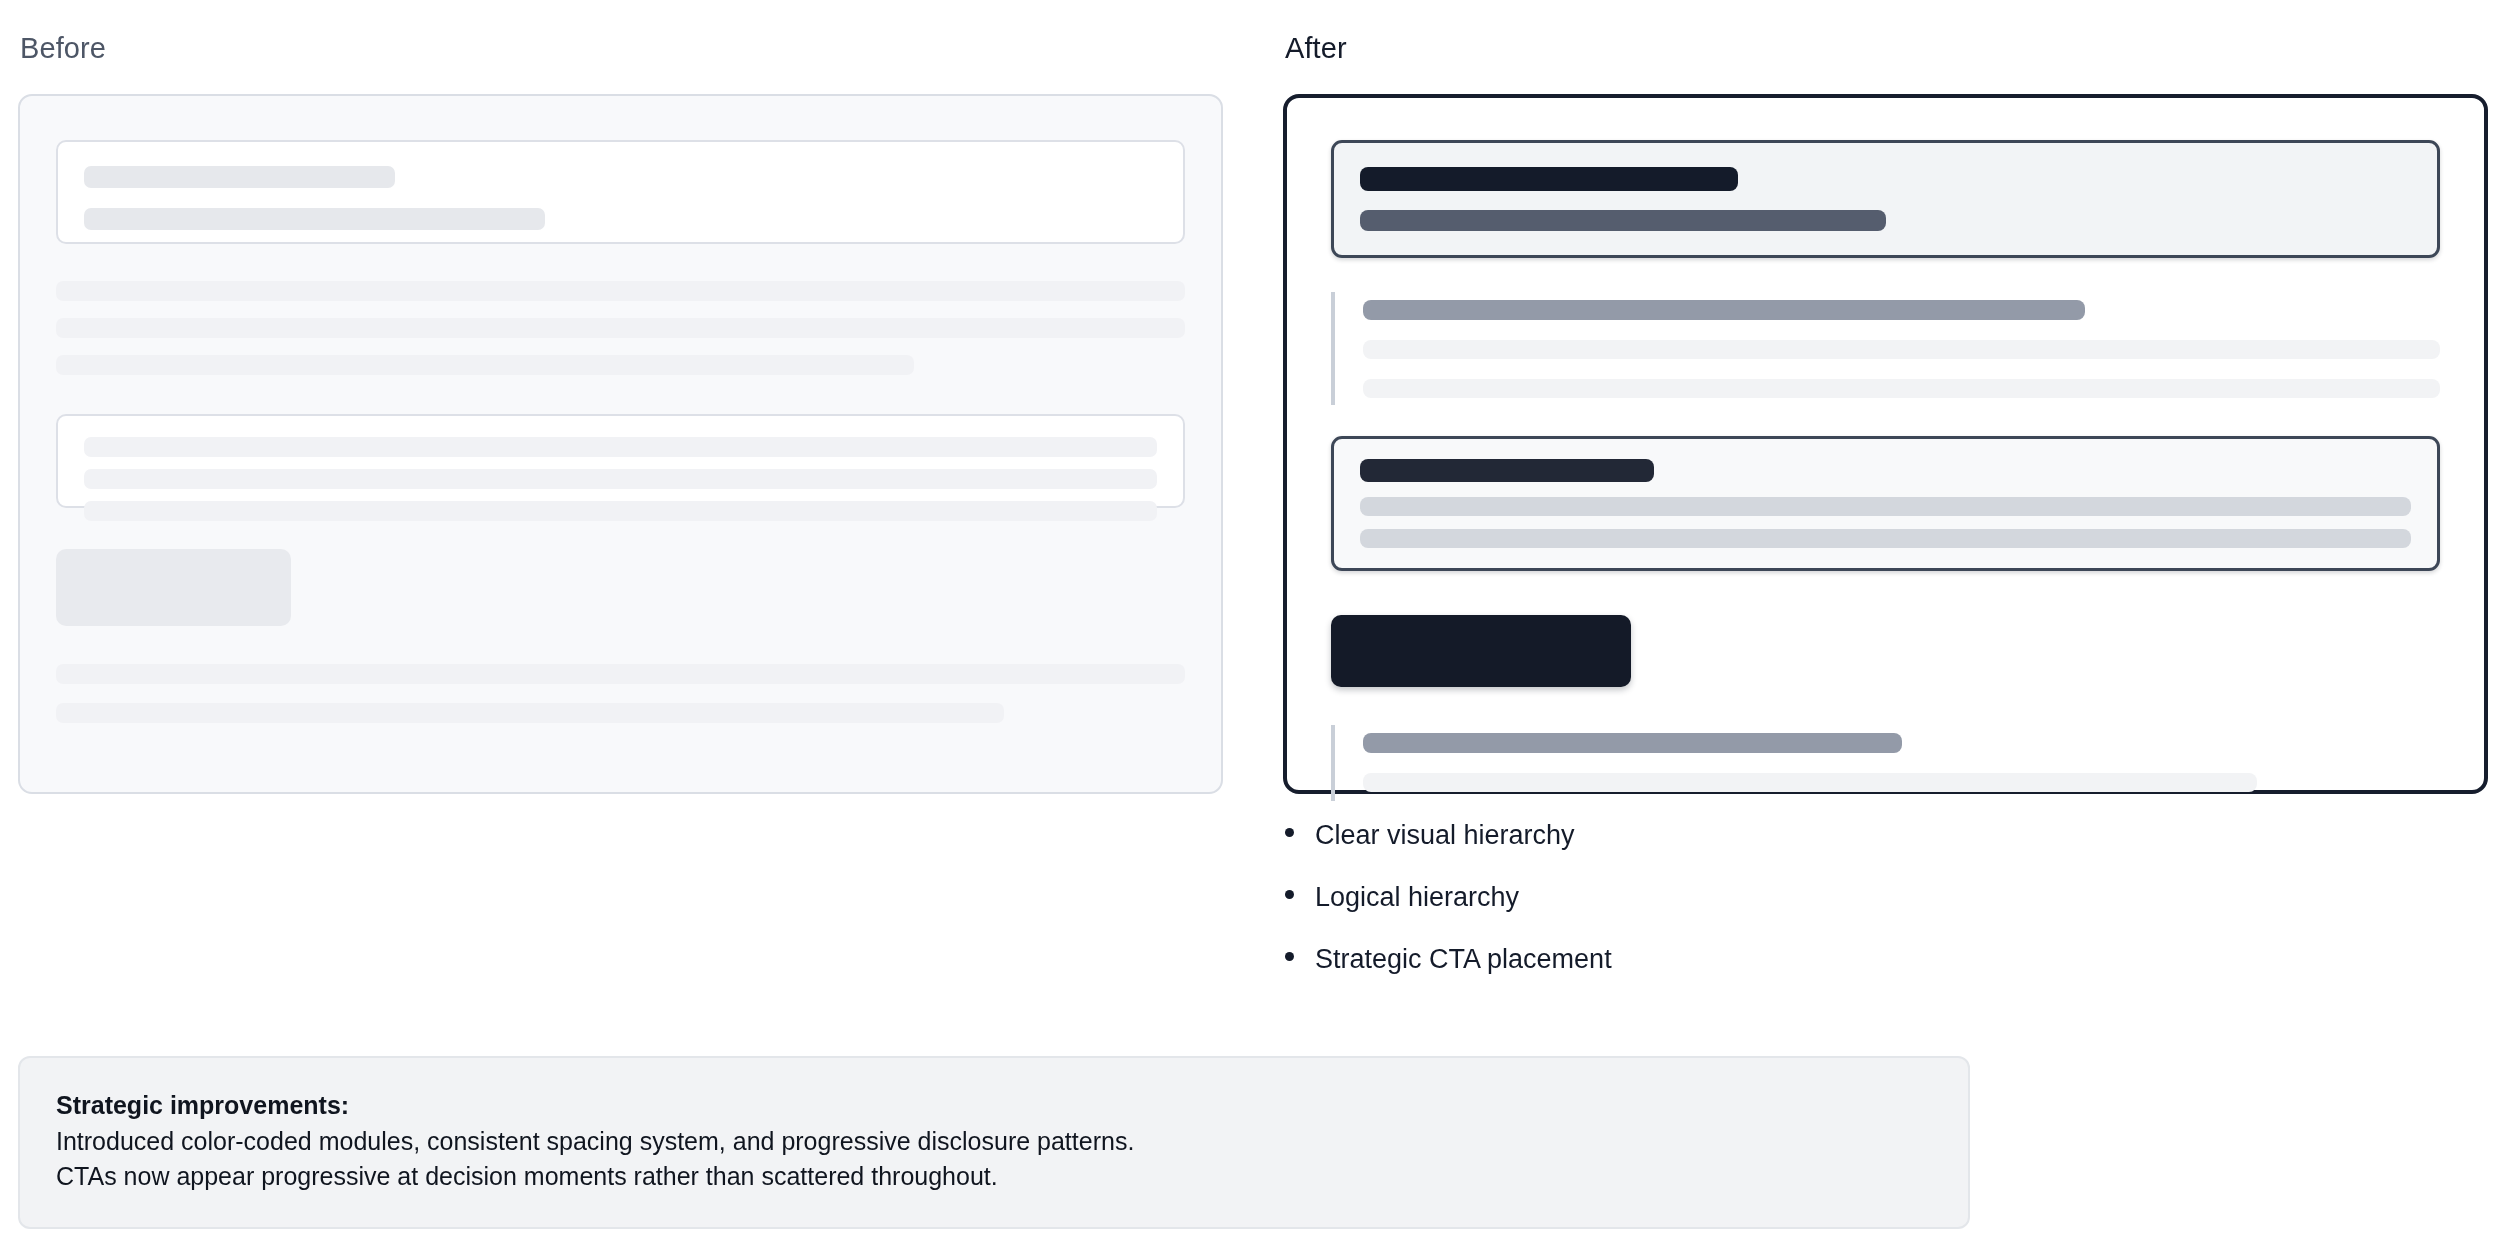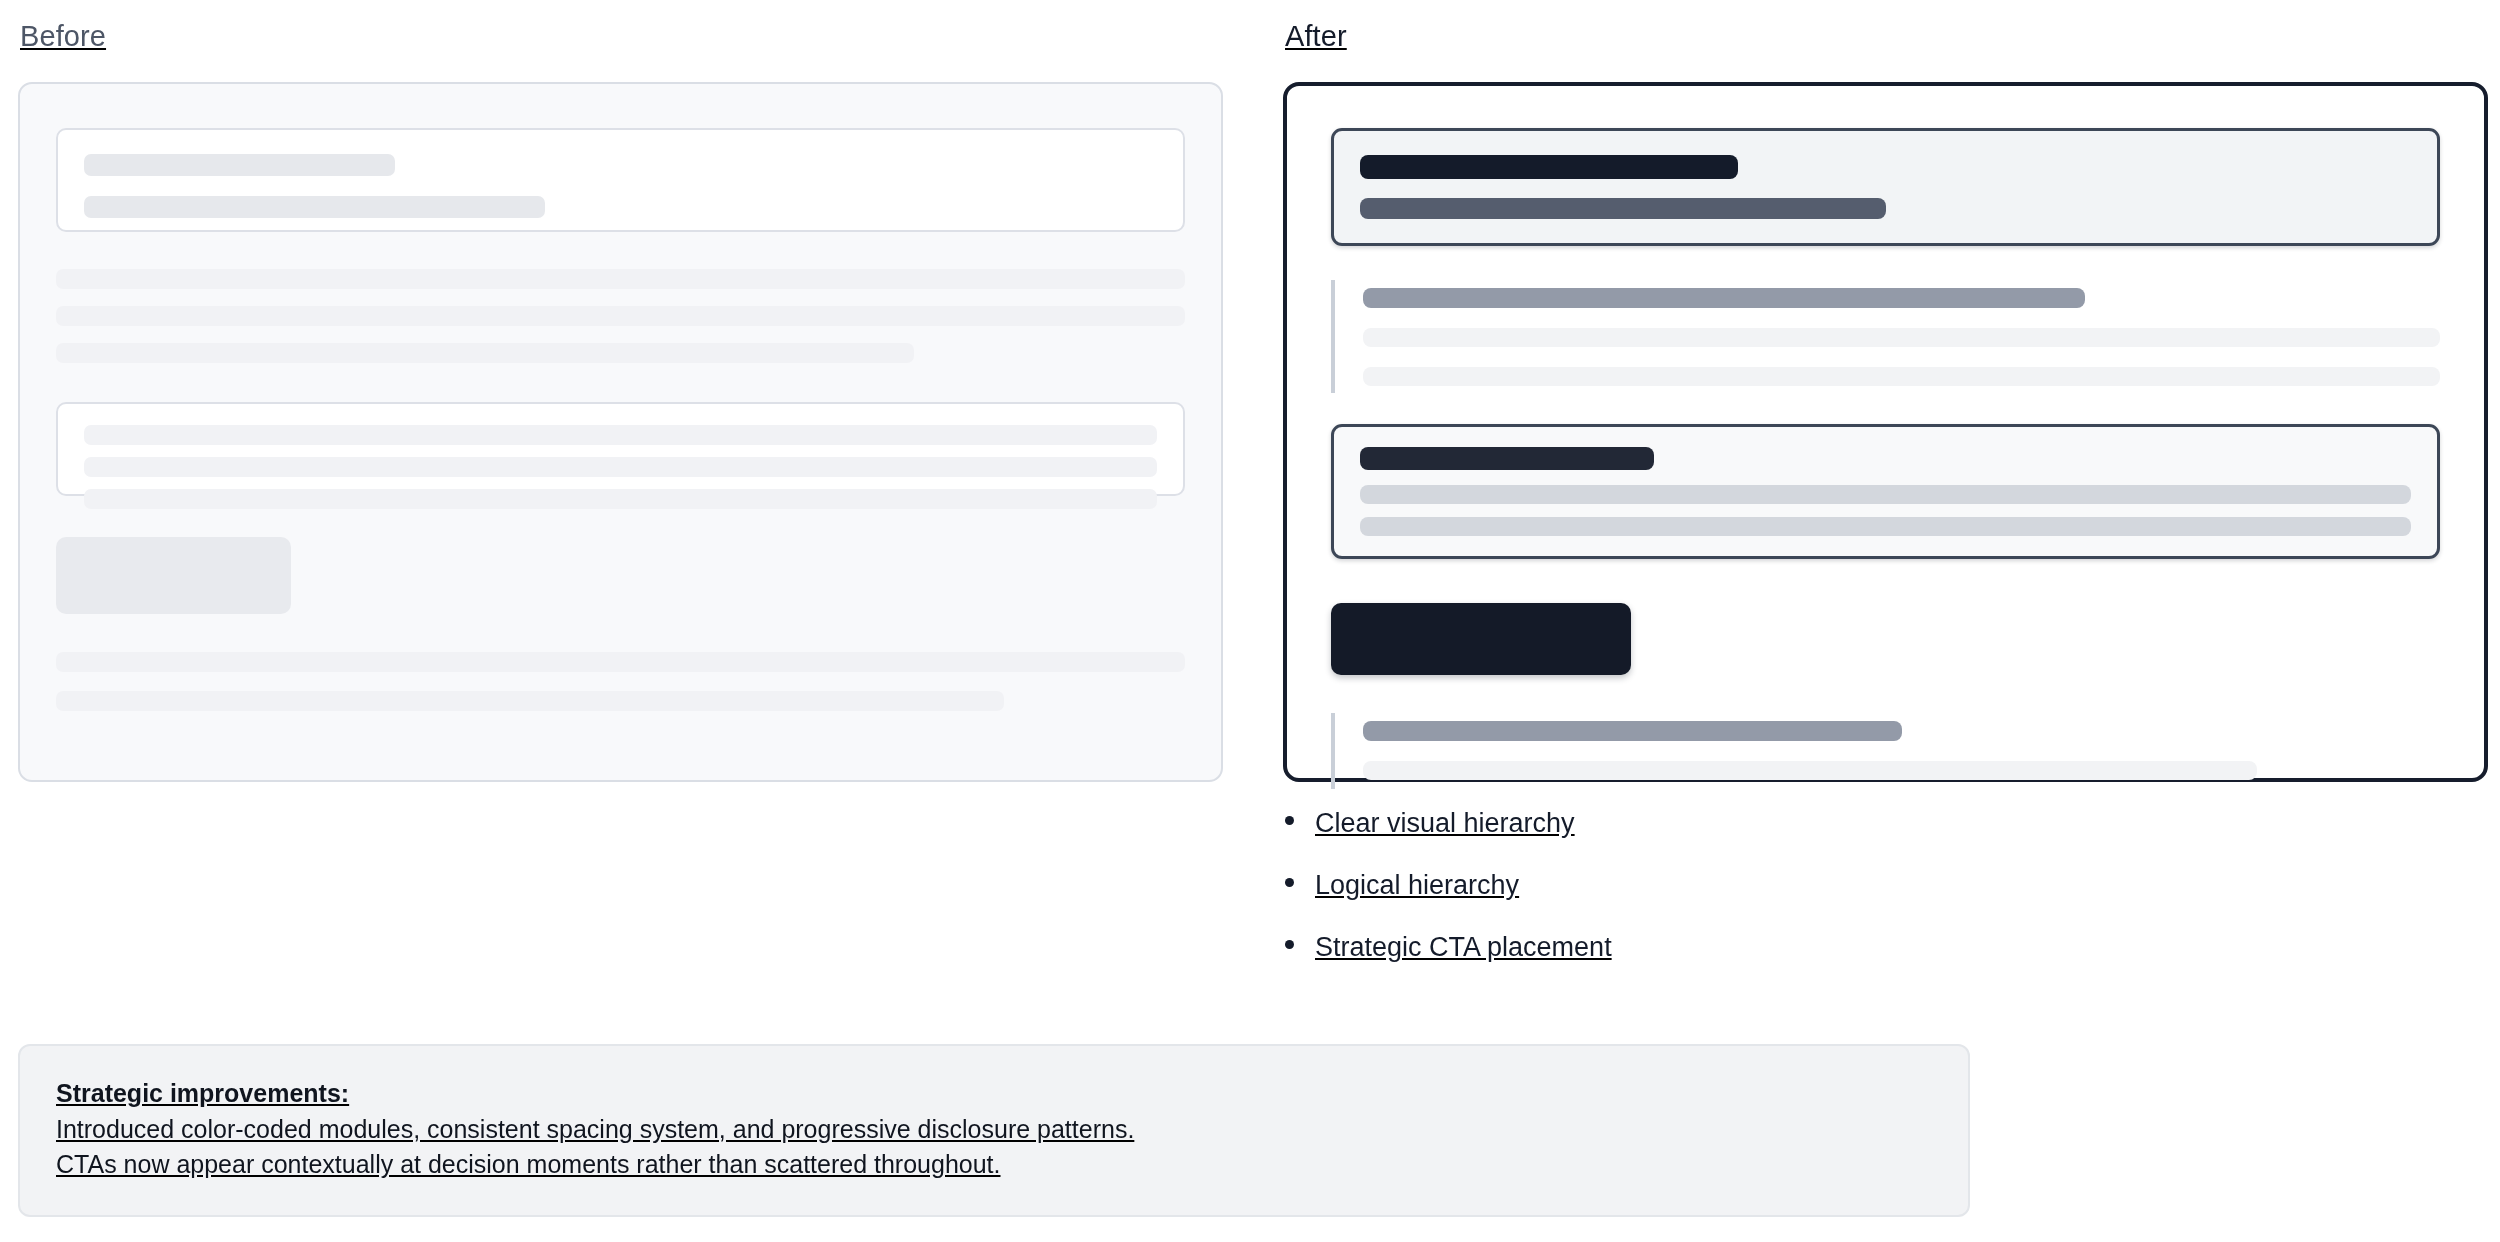--- a/index.html
+++ b/index.html
@@ -9,22 +9,21 @@
     height: 1242px;
     background: #ffffff;
     font-family: "Liberation Sans", "DejaVu Sans", sans-serif;
     overflow: hidden;
   }
 
   .page {
     position: relative;
     width: 1988px;
     height: 1242px;
-    padding: 4px 18px;
-    text-decoration: underline;
+    padding: 16px 18px;
   }
 
   
   .compare {
     display: flex;
     gap: 60px;
     align-items: flex-start;
   }
   .col { width: 1205px; flex: 0 0 1205px; }
 
@@ -261,16 +260,16 @@
         </li>
       </ul>
 
     </div>
 
   </div>
 
   <div class="note">
     <div class="note-title">Strategic improvements:</div>
     <div class="note-line">Introduced color-coded modules, consistent spacing system, and progressive disclosure patterns.</div>
-    <div class="note-line">CTAs now appear contextually at decision moments rather than scattered throughout.</div>
+    <div class="note-line">CTAs now appear progressive at decision moments rather than scattered throughout.</div>
   </div>
 
 </div>
 
 </body></html>

